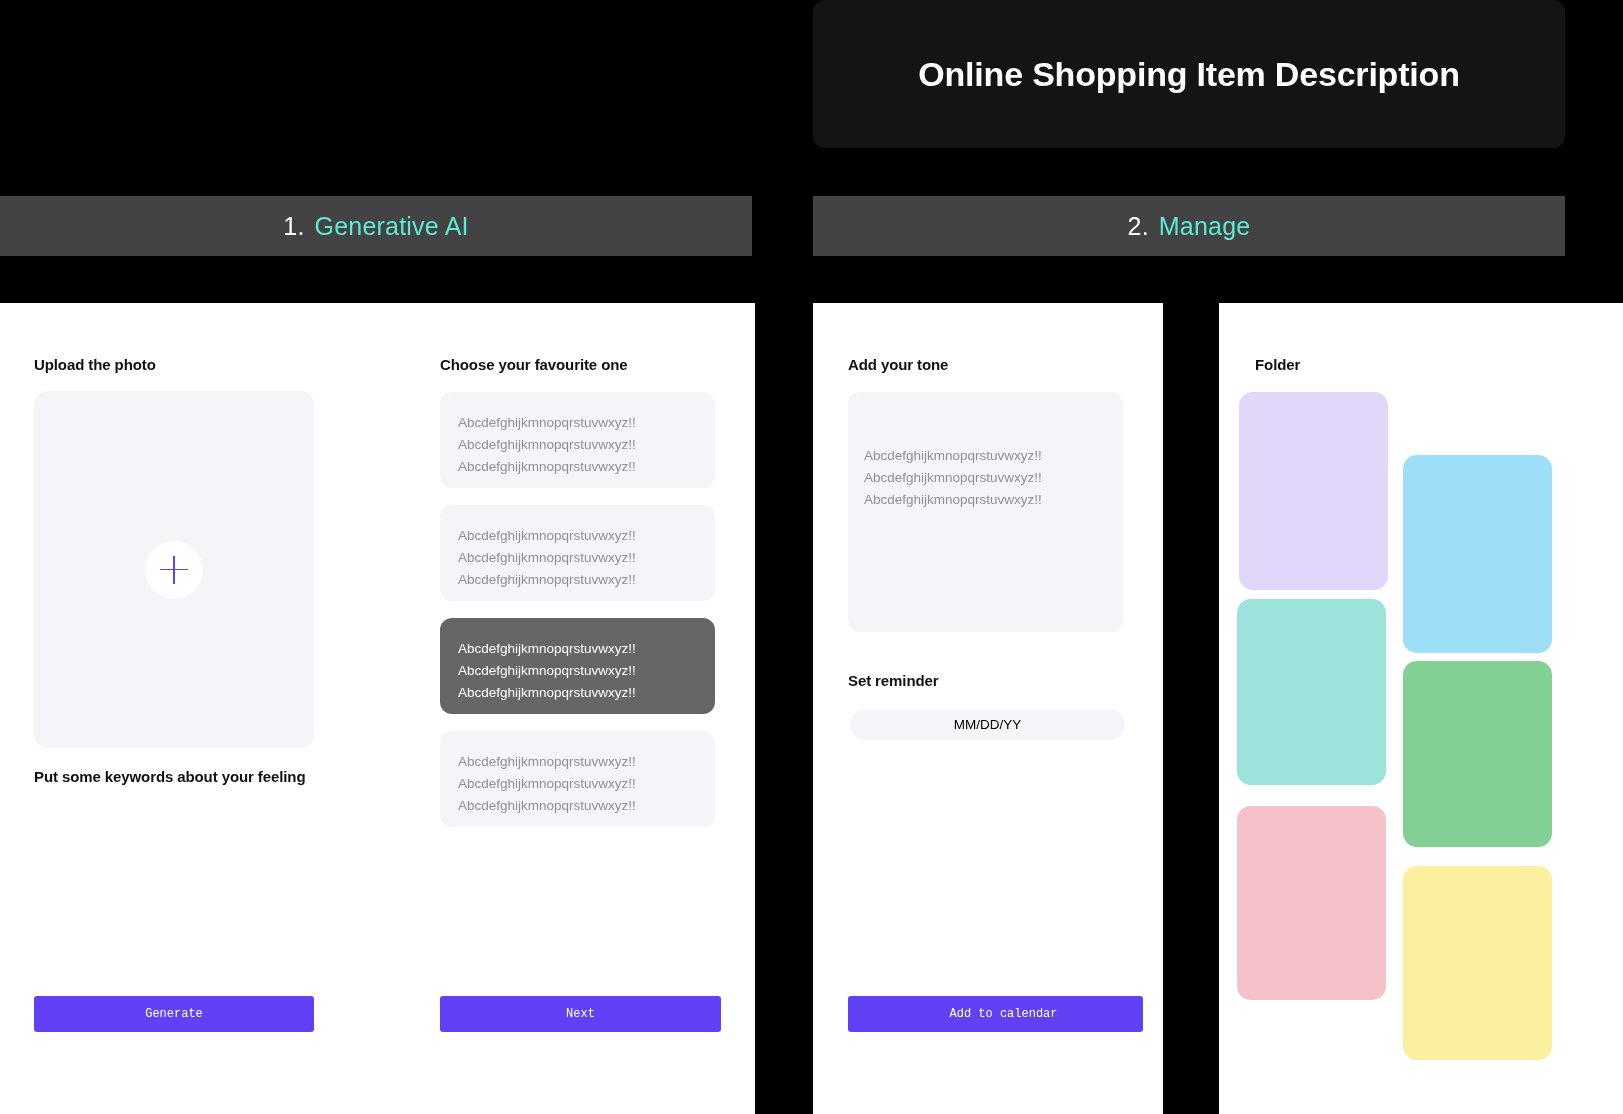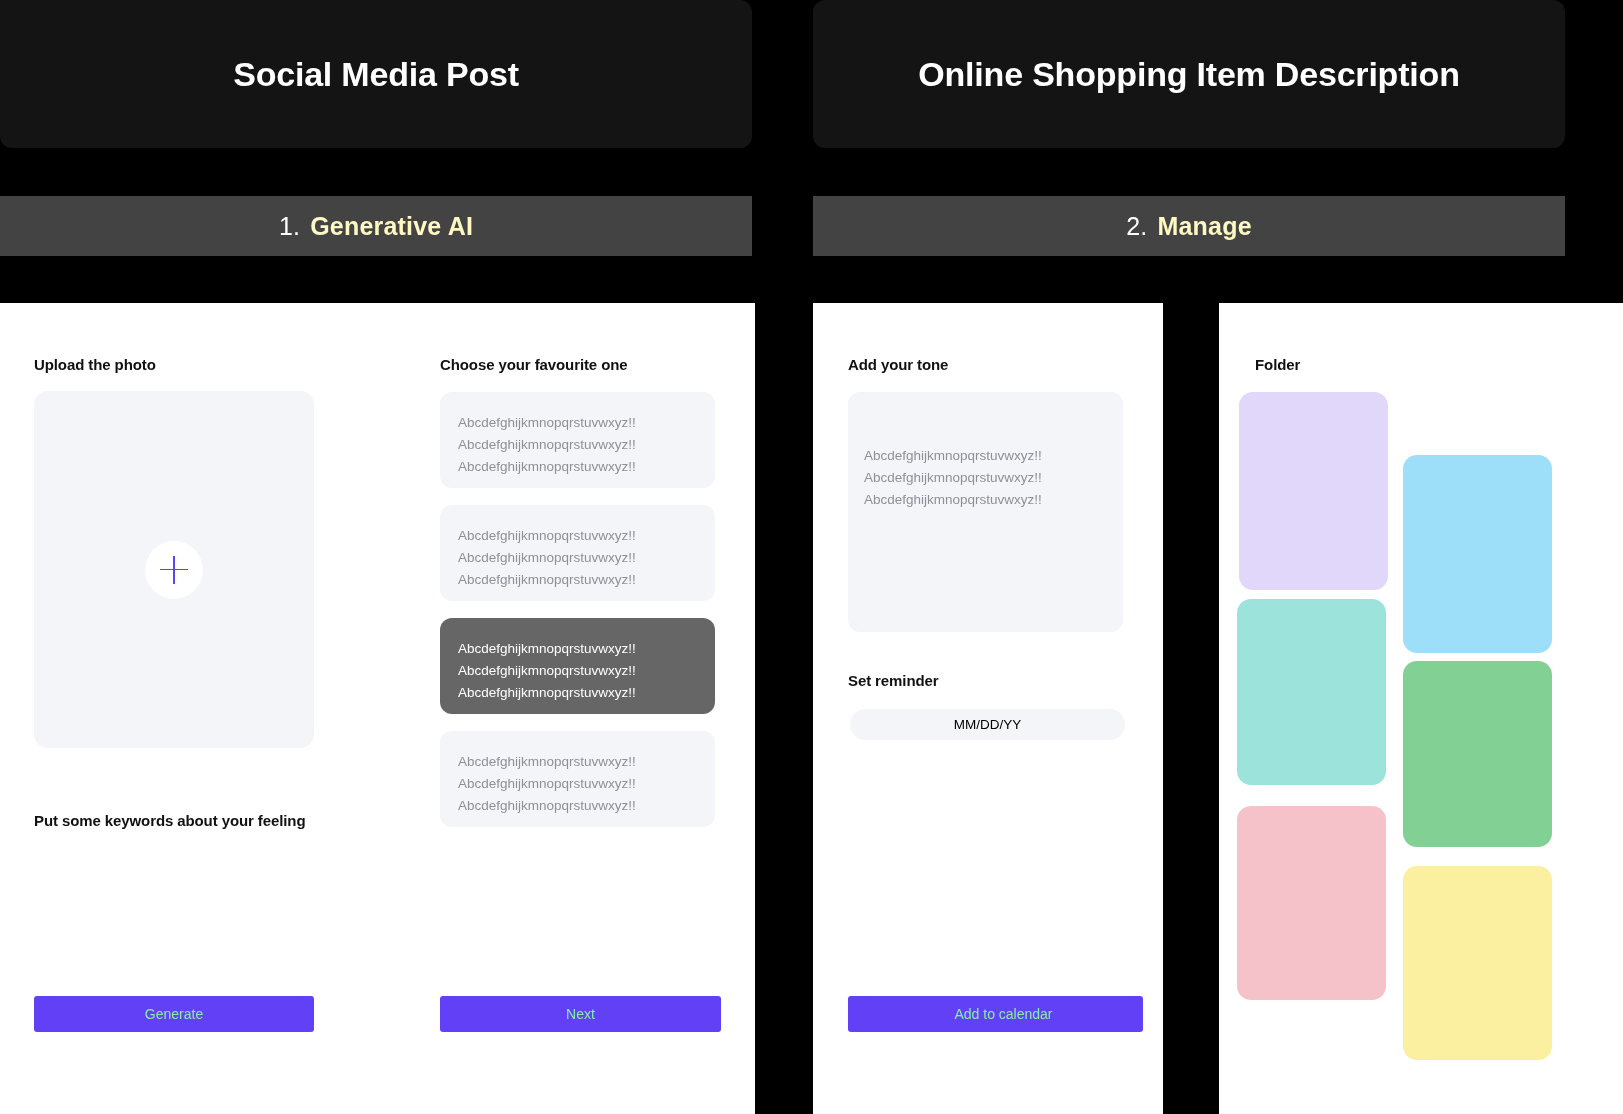--- a/index.html
+++ b/index.html
@@ -65,23 +65,23 @@
   }
   .step-band-left { left: 0; width: 752px; }
   .step-band-right { left: 813px; width: 752px; }
   .step-band .step-num {
     color: #ffffff;
     font-size: 25px;
     font-weight: normal;
     letter-spacing: 0.2px;
   }
   .step-band .step-label {
-    color: #fef9c3;
+    color: #5eead4;
     font-size: 25px;
-    font-weight: bold;
+    font-weight: normal;
     letter-spacing: 0.2px;
     margin-left: 10px;
   }
 
   
   .screen {
     position: absolute;
     top: 303px;
     height: 811px;
     background: #ffffff;
@@ -157,23 +157,24 @@
     position: absolute;
     background: #6140f5;
     border-radius: 3px;
     display: flex;
     align-items: center;
     justify-content: center;
     border: none;
     cursor: pointer;
   }
   .primary-btn span {
-    color: #86efac;
-    font-size: 14px;
+    color: #ffffff;
+    font-size: 12px;
     font-weight: normal;
+    font-family: Liberation Mono, monospace;
   }
 
   
   .option-card {
     position: absolute;
     left: 440px;
     width: 275px;
     border-radius: 12px;
     background: #f4f5f8;
     box-sizing: border-box;
@@ -213,23 +214,20 @@
   
   .folder-card {
     position: absolute;
     border-radius: 14px;
   }
 </style>
 </head>
 <body>
 
 <div class="header-row">
-  <div class="title-card title-card-left">
-    <span>Social Media Post</span>
-  </div>
   <div class="title-card title-card-right">
     <span>Online Shopping Item Description</span>
   </div>
 </div>
 
 <div class="step-band step-band-left">
   <span class="step-num">1.</span>
   <span class="step-label">Generative AI</span>
 </div>
 <div class="step-band step-band-right">
@@ -239,21 +237,21 @@
 
 <div class="screen screen-1">
   <div class="section-label" style="left:34px; top:53px;">Upload the photo</div>
 
   <div class="upload-box">
     <div class="upload-circle">
       <span class="plus-wrap"></span>
     </div>
   </div>
 
-  <div class="section-label" style="left:34px; top:465px;margin-top:44px;">Put some keywords about your feeling</div>
+  <div class="section-label" style="left:34px; top:465px;">Put some keywords about your feeling</div>
 
 
   <div class="primary-btn" style="left:34px; top:693px; width:280px; height:36px;">
     <span>Generate</span>
   </div>
 </div>
 
 <div class="screen screen-2">
   <div class="section-label" style="left:35px; top:53px;text-align:right;">Choose your favourite one</div>
 </div>

